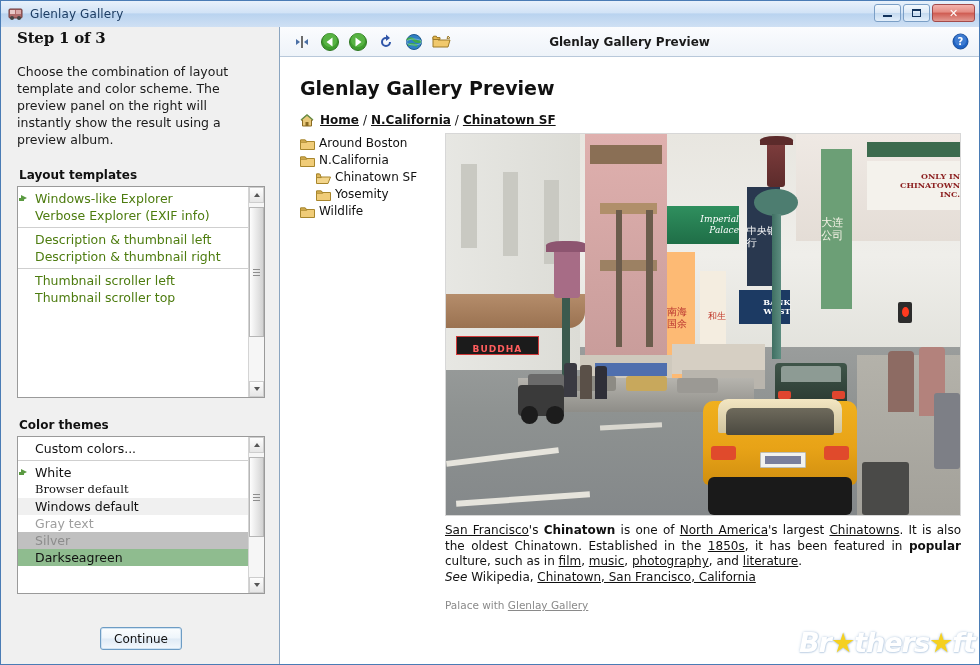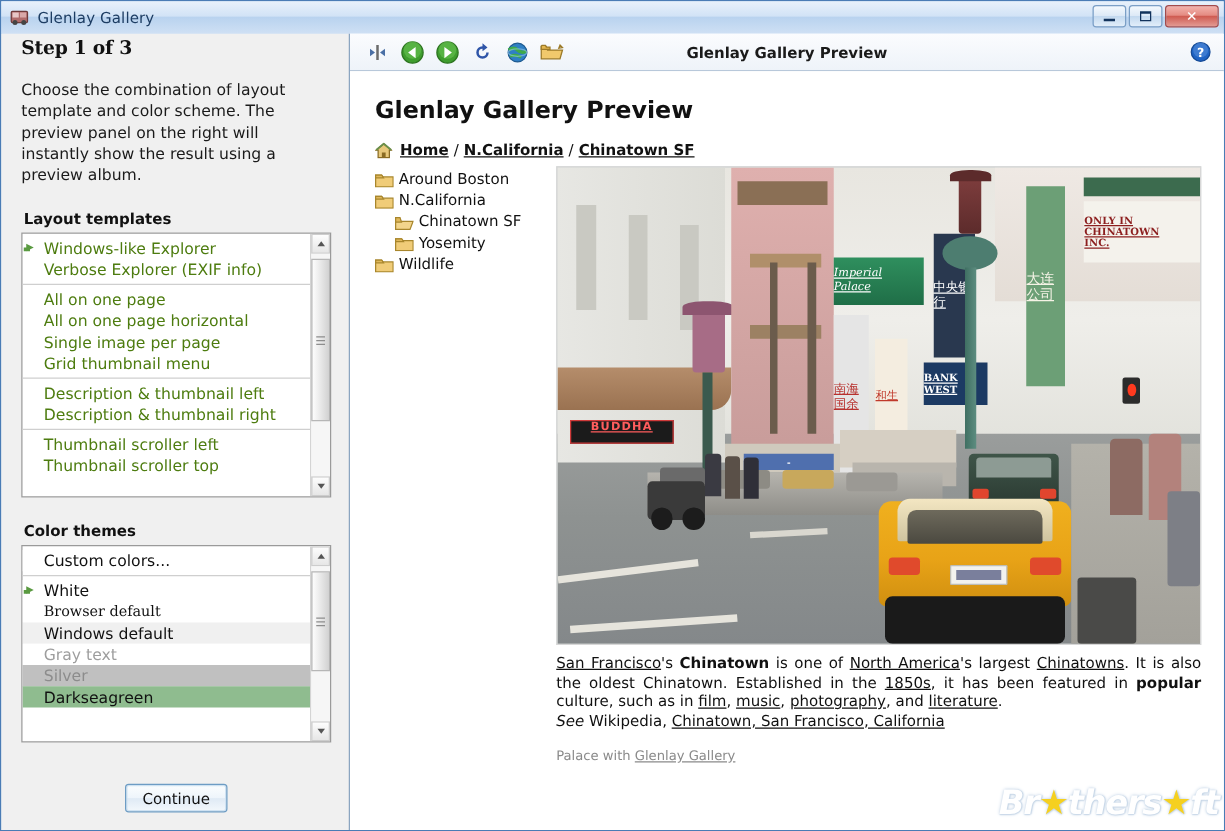--- a/index.html
+++ b/index.html
@@ -257,21 +257,21 @@
     margin-top: 14px;
     font-size: 10.5px; color: #8a8a8a;
   }
   #created-with a { color: #8a8a8a; text-decoration: underline; }
 
   
   .ph { position: absolute; }
   #sky { left: 0; top: 0; right: 0; height: 58%; background: linear-gradient(to bottom, #e8e6e0 0%, #efeeea 55%, #e2e2dc 100%); }
   #road { left: 0; bottom: 0; right: 0; height: 44%; background: linear-gradient(to bottom, #9a9d9c 0%, #8e9291 40%, #84888a 100%); }
   .bldg { position: absolute; }
-  .sign { position: absolute; display: flex; align-items: flex-start; justify-content: center; font-size: 9px; color: #fff; text-decoration: underline; }
+  .sign { position: absolute; display: flex; align-items: flex-end; justify-content: center; font-size: 9px; color: #fff; }
 
   .cjk { font-family: "DejaVu Sans", sans-serif; }
 
   
   #watermark {
     position: absolute; right: 8px; bottom: 4px;
     width: 172px; height: 42px;
     pointer-events: none;
   }
   #watermark .wm-text {
@@ -319,26 +319,20 @@
     <div id="left-panel">
       <div id="step-title">Step 1 of 3</div>
       <div id="intro-text">Choose the combination of layout template and color scheme. The preview panel on the right will instantly show the result using a preview album.</div>
 
       <div class="section-label">Layout templates</div>
       <div class="listbox" id="layout-listbox" style="height:212px;">
         <div class="rows" id="layout-rows">
             <div class="group">
               <div class="row sel">Windows-like Explorer</div>
               <div class="row">Verbose Explorer (EXIF info)</div>
-            </div>
-            <div class="group">
-              <div class="row">All on one page</div>
-              <div class="row">All on one page horizontal</div>
-              <div class="row">Single image per page</div>
-              <div class="row">Grid thumbnail menu</div>
             </div>
             <div class="group">
               <div class="row">Description &amp; thumbnail left</div>
               <div class="row">Description &amp; thumbnail right</div>
             </div>
             <div class="group">
               <div class="row">Thumbnail scroller left</div>
               <div class="row">Thumbnail scroller top</div>
             </div>
           </div>
@@ -533,21 +527,21 @@
               <div class="bldg" style="left:30%;top:18%;width:11%;height:3%;background:#b08f6a;"></div>
               <div class="bldg" style="left:30%;top:33%;width:11%;height:3%;background:#9c8163;"></div>
               <div class="bldg" style="left:33%;top:20%;width:1.2%;height:36%;background:#6b5c4c;"></div>
               <div class="bldg" style="left:39%;top:20%;width:1.2%;height:36%;background:#6b5c4c;"></div>
 
               <div class="sign" style="left:43%;top:19%;width:14%;height:10%;background:linear-gradient(to bottom,#2f8f5e,#1f6e47);color:#fff;font-family:'DejaVu Serif',serif;font-style:italic;font-size:9px;line-height:11px;flex-direction:column;">
                 <span>Imperial</span>
                   <span>Palace</span>
               </div>
 
-              <div class="sign cjk" style="left:43%;top:31%;width:5.5%;height:34%;background:#e5e5e5;color:#b8312e;flex-direction:column;font-size:10px;line-height:12px;padding-top:2px;">南海国余</div>
+              <div class="sign cjk" style="left:43%;top:31%;width:5.5%;height:34%;background:#fdba74;color:#b8312e;flex-direction:column;font-size:10px;line-height:12px;padding-top:2px;">南海国余</div>
               <div class="sign cjk" style="left:49.5%;top:36%;width:5%;height:24%;background:#f4ede0;color:#c0392b;flex-direction:column;font-size:9px;">和生</div>
 
               <div class="sign cjk" style="left:58.5%;top:14%;width:6.5%;height:26%;background:#29384f;color:#fff;flex-direction:column;font-size:10px;line-height:12px;">中央银行</div>
               <div class="sign" style="left:57%;top:41%;width:10%;height:9%;background:#1c3a63;color:#fff;font-family:'DejaVu Serif',serif;font-size:8px;line-height:9px;flex-direction:column;font-weight:bold;">
                   <span>BANK</span>
                   <span>WEST</span>
                 </div>
 
               <div class="bldg" style="left:68%;top:0;width:32%;height:28%;background:linear-gradient(to bottom,#efe9e4,#e4ddd6);"></div>
               <div class="bldg" style="left:82%;top:2%;width:18%;height:4%;background:#3c6b4e;"></div>

